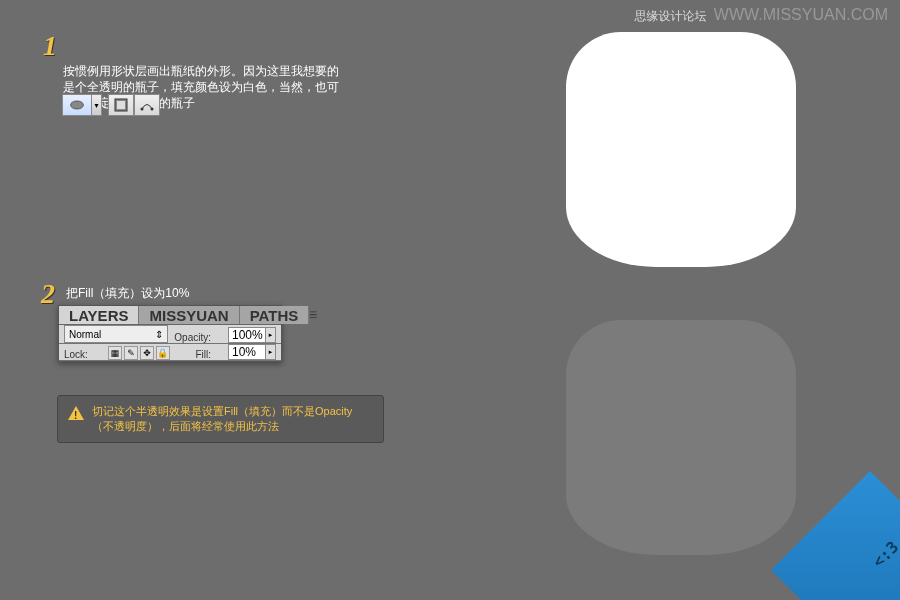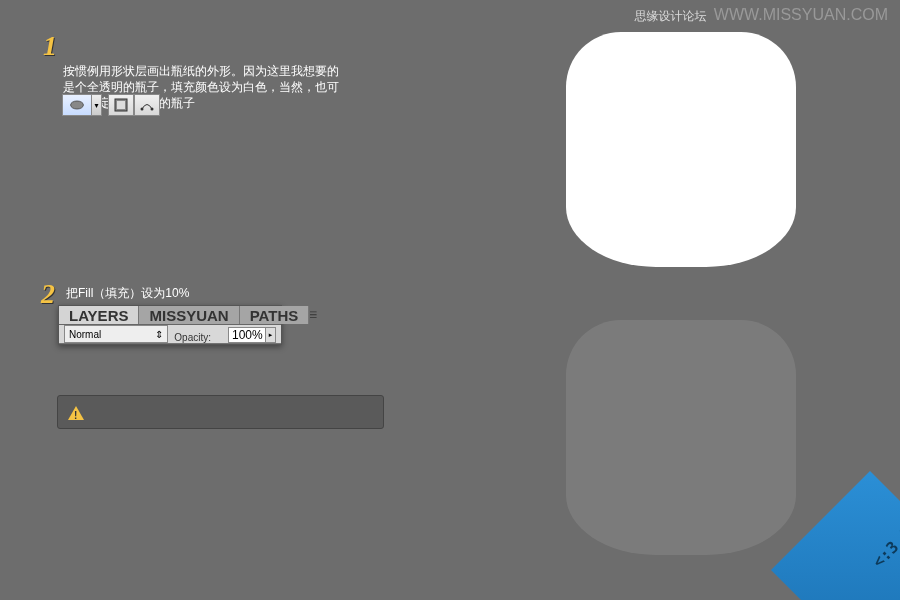--- a/index.html
+++ b/index.html
@@ -185,24 +185,37 @@
   </div>
   <div class="panel-row">
     <div class="blend-select">
       <span>Normal</span>
       <span>⇕</span>
     </div>
     <span class="small-label">Opacity:</span>
     <span class="pct-box">100%</span>
     <span class="pct-arrow">▸</span>
   </div>
+  <div class="panel-row">
+    <span class="small-label">Lock:</span>
+    <div class="lock-icons">
+      <span>▦</span>
+      <span>✎</span>
+      <span>✥</span>
+      <span>🔒</span>
+    </div>
+    <span class="small-label">Fill:</span>
+    <span class="pct-box">10%</span>
+    <span class="pct-arrow">▸</span>
+  </div>
 </div>
 
 <div class="warning-box">
   <div class="warn-icon"></div>
+  <div>切记这个半透明效果是设置Fill（填充）而不是Opacity（不透明度），后面将经常使用此方法</div>
 </div>
 
 <div class="bottle bottle1"></div>
 <div class="bottle bottle2"></div>
 
 <div class="corner-ribbon">
   <span>&lt;:3 )~</span>
 </div>
 
 </body></html>

